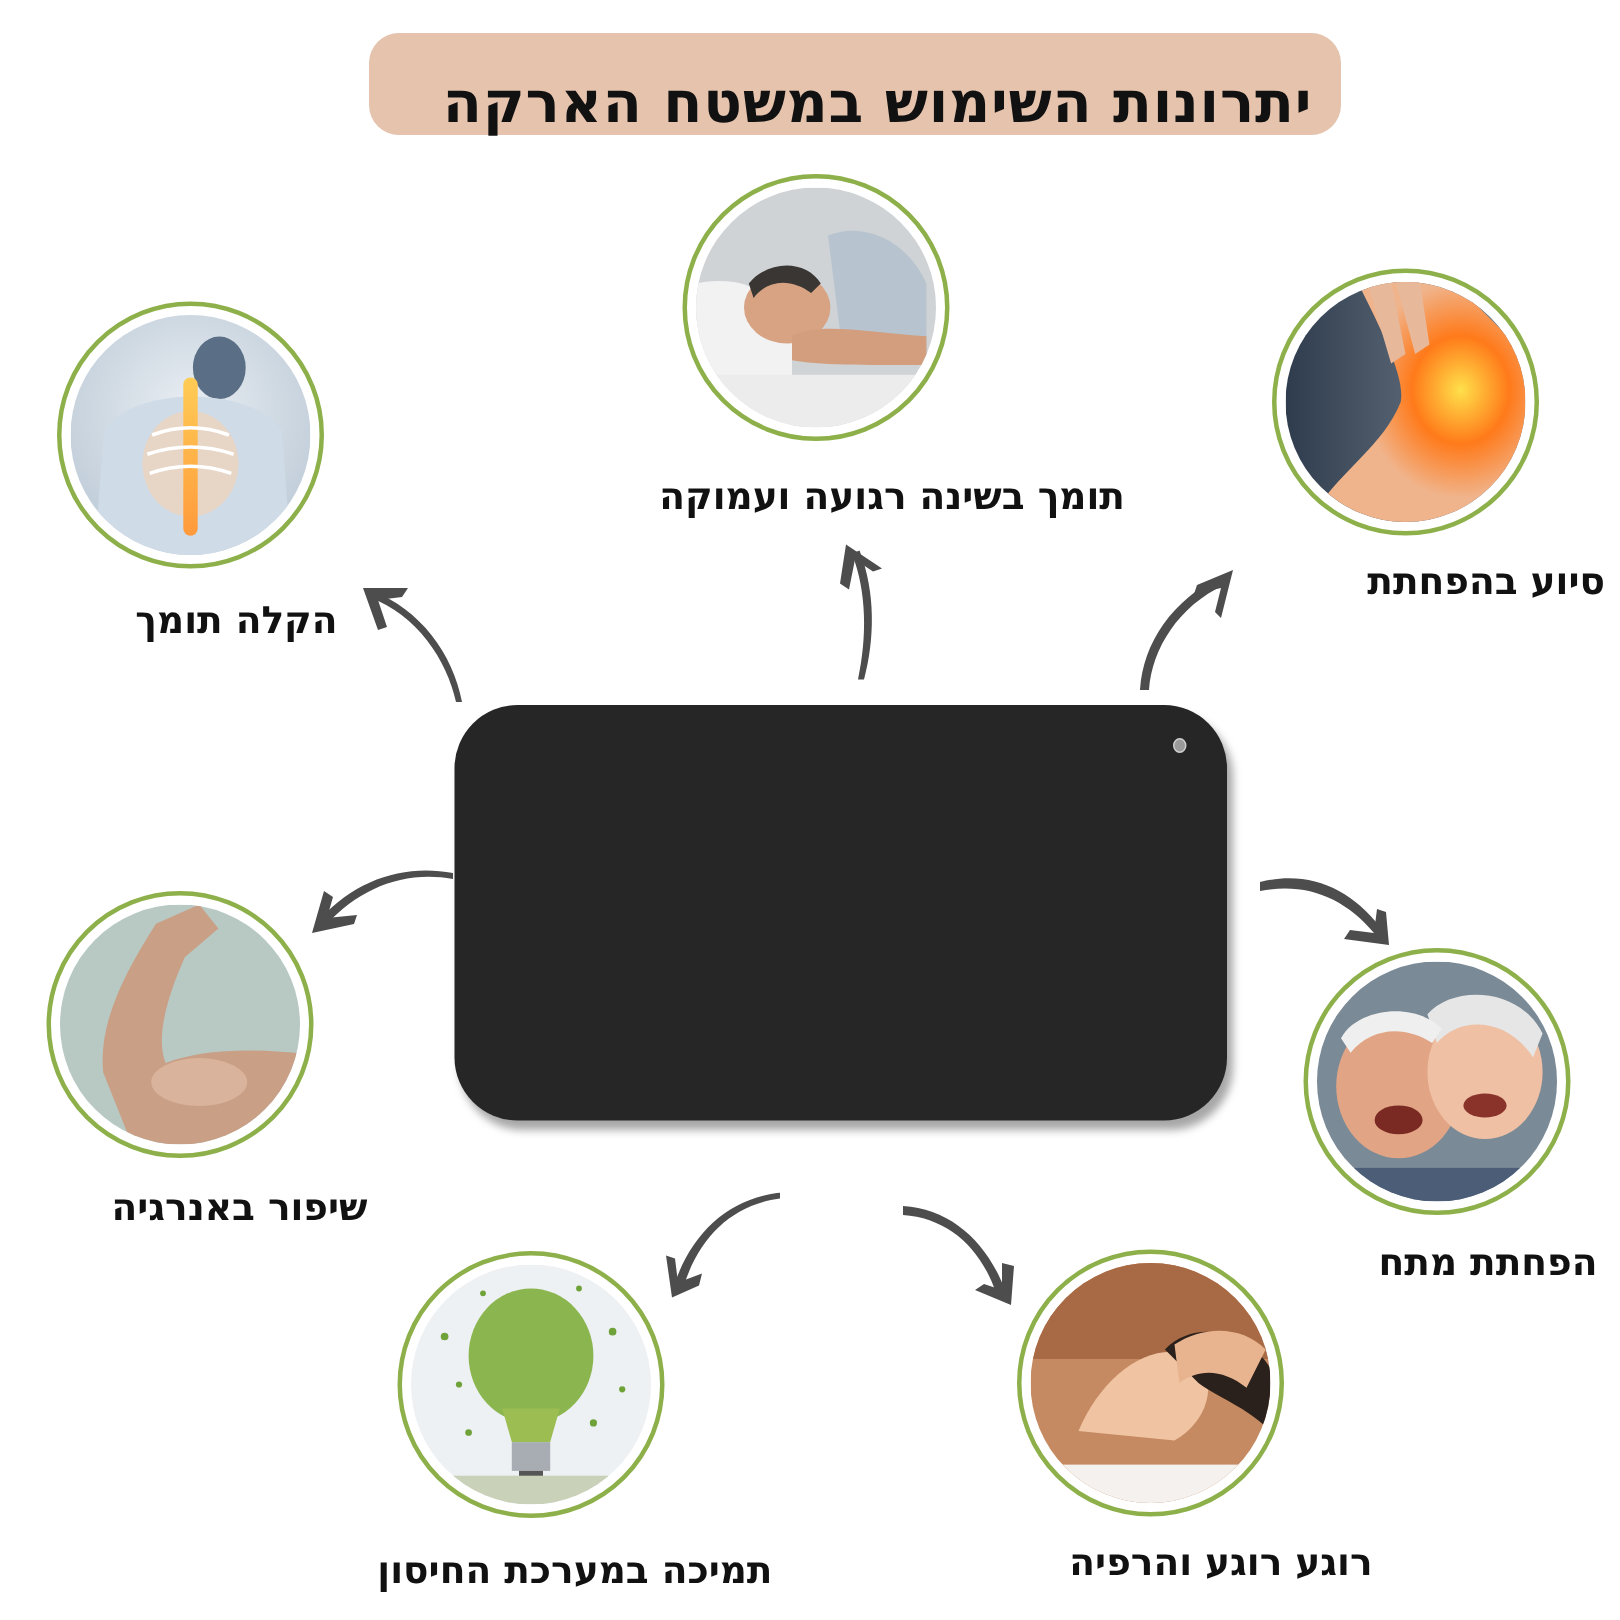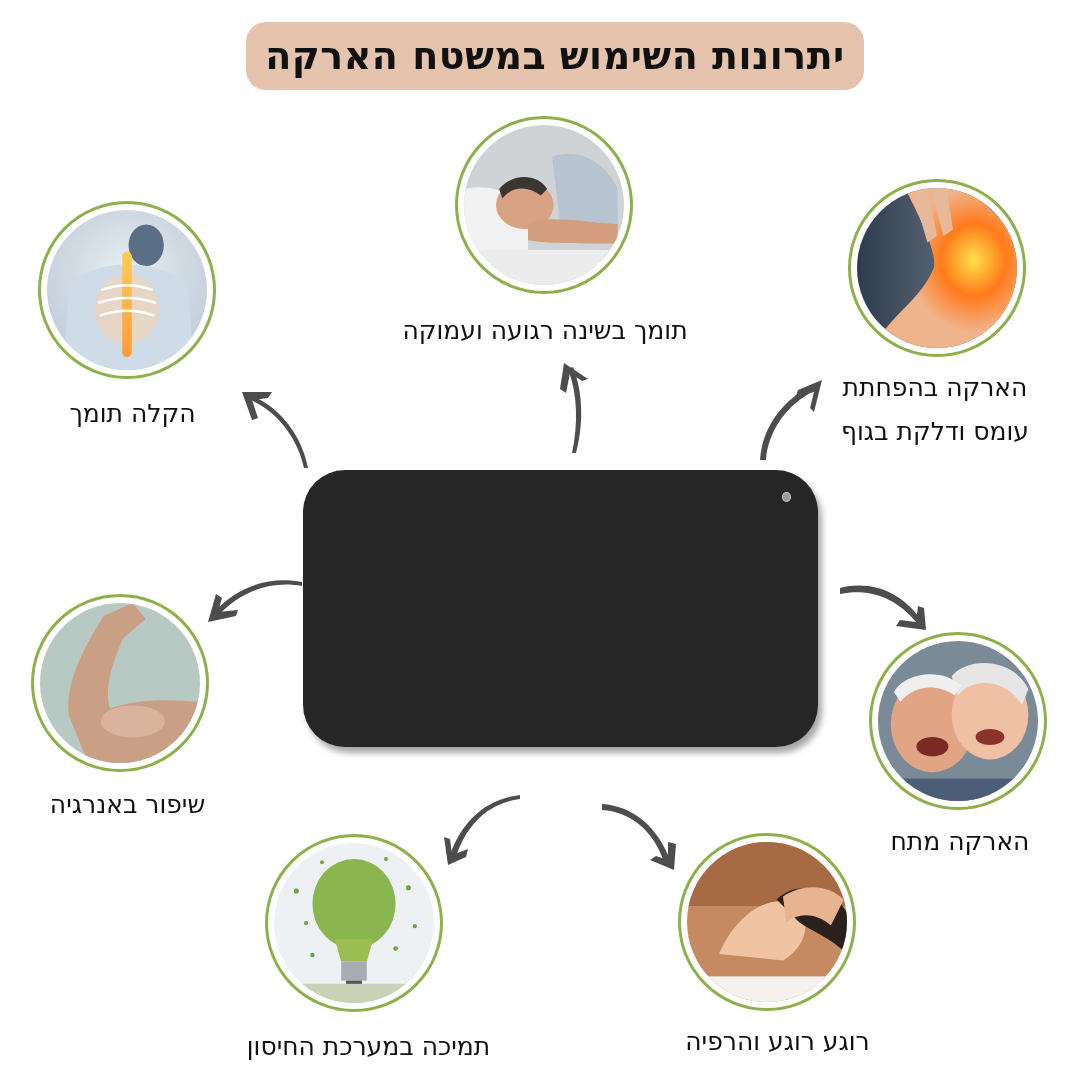--- a/index.html
+++ b/index.html
@@ -3,38 +3,38 @@
 <meta charset="utf-8">
 <style>
   html, body { margin: 0; padding: 0; }
   body {
     width: 1080px; height: 1080px; background: #ffffff; position: relative; overflow: hidden;
     font-family: "DejaVu Sans", sans-serif;
   }
   .title-pill {
     position: absolute; left: 246px; top: 22px; width: 618px; height: 68px;
     background: #E6C3AD; border-radius: 20px;
-    display: flex; align-items: center; justify-content: center;
+    display: flex; align-items: flex-end; justify-content: center; padding-left: 30px;
   }
   .title-pill span {
     font-family: "DejaVu Sans", sans-serif; font-weight: bold; font-size: 38px; color: #111;
     direction: rtl; letter-spacing: 0.5px;
   }
   .circle {
     position: absolute; width: 178px; height: 178px; border-radius: 50%;
     border: 3px solid #8DB04A; background: #fff; box-sizing: border-box;
     overflow: hidden;
   }
   .circle .inner {
     position: absolute; left: 6px; top: 6px; right: 6px; bottom: 6px; border-radius: 50%; overflow: hidden;
   }
   .circle svg { width: 100%; height: 100%; display: block; }
   .label {
-    position: absolute; font-family: "DejaVu Sans", sans-serif; font-weight: normal; font-size: 25px;
-    color: #111; direction: rtl; text-align: center; white-space: nowrap; line-height: 38px;
+    position: absolute; font-family: "DejaVu Sans", sans-serif; font-weight: bold; font-size: 25px;
+    color: #111; direction: rtl; text-align: right; white-space: nowrap; line-height: 38px;
   }
   .mat {
     position: absolute; left: 303px; top: 470px; width: 515px; height: 277px;
     background: #262626; border-radius: 42px;
     box-shadow: 4px 6px 6px rgba(0,0,0,0.35);
   }
   .mat .grommet {
     position: absolute; right: 27px; top: 22px; width: 7px; height: 8px; border-radius: 50%;
     background: #9a9a9a; border: 1px solid #cfcfcf;
   }
@@ -133,22 +133,21 @@
             <stop offset="1" stop-color="#f0b48c"></stop>
           </radialGradient>
       </defs>
       <rect width="100" height="100" fill="url(#bg3)"></rect>
       <path d="M30 0 L70 0 L100 30 L100 100 L10 100 C20 80 40 70 48 50 C50 40 40 20 30 0 Z" fill="url(#hot)"></path>
       <path d="M34 0 L44 0 L50 30 L44 34 Z M46 0 L56 0 L60 26 L54 30 Z" fill="#e8b89a"></path>
     </svg>
   </div>
 </div>
 <div class="label" style="left:800px;top:366px;width:270px;line-height:44px">
-  <div>הארקה בהפחתת</div>
-  <div>עומס ודלקת בגוף</div>
+  <div>סיוע בהפחתת</div>
 </div>
 
 <div class="circle" style="left:31px;top:594px">
   <div class="inner">
     <svg viewBox="0 0 100 100" preserveAspectRatio="none">
       <rect width="100" height="100" fill="#b8c9c3"></rect>
       <path d="M30 100 L18 70 C16 50 26 30 40 8 L58 0 L66 10 L52 22 C44 40 40 56 44 66 C60 60 80 60 100 62 L100 100 Z" fill="#c99f86"></path>
       <ellipse cx="58" cy="74" rx="20" ry="10" fill="#d9b39b"></ellipse>
     </svg>
   </div>
@@ -162,21 +161,21 @@
       <ellipse cx="34" cy="52" rx="26" ry="30" fill="#e1a585"></ellipse>
       <ellipse cx="70" cy="46" rx="24" ry="28" fill="#efc0a3"></ellipse>
       <path d="M46 22 C56 10 84 10 94 30 L90 40 C80 24 60 22 50 34 Z" fill="#e6e6e6"></path>
       <path d="M10 32 C16 20 40 16 52 28 L48 34 C36 26 22 28 14 38 Z" fill="#efefef"></path>
       <ellipse cx="34" cy="66" rx="10" ry="6" fill="#7a2a22"></ellipse>
       <ellipse cx="70" cy="60" rx="9" ry="5" fill="#8a332a"></ellipse>
       <rect x="0" y="86" width="100" height="14" fill="#4c5e77"></rect>
     </svg>
   </div>
 </div>
-<div class="label" style="left:855px;top:823px;width:210px">הארקה מתח</div>
+<div class="label" style="left:855px;top:823px;width:210px">הפחתת מתח</div>
 
 <div class="circle" style="left:265px;top:834px">
   <div class="inner">
     <svg viewBox="0 0 100 100" preserveAspectRatio="none">
       <rect width="100" height="100" fill="#eef1f3"></rect>
       <ellipse cx="50" cy="38" rx="26" ry="28" fill="#7fae3c" opacity="0.9"></ellipse>
       <path d="M38 60 L62 60 L58 74 L42 74 Z" fill="#9bbd52"></path>
       <rect x="42" y="74" width="16" height="12" fill="#a7adb2"></rect>
       <rect x="45" y="86" width="10" height="3" fill="#555"></rect>
       <g fill="#6fa33a">
@@ -186,21 +185,21 @@
         <circle cx="88" cy="52" r="1.3"></circle>
           <circle cx="76" cy="66" r="1.5"></circle>
           <circle cx="24" cy="70" r="1.4"></circle>
         <circle cx="30" cy="12" r="1.2"></circle>
           <circle cx="70" cy="10" r="1.2"></circle>
       </g>
       <rect x="0" y="88" width="100" height="12" fill="#c9d2b8"></rect>
     </svg>
   </div>
 </div>
-<div class="label" style="left:196px;top:1028px;width:345px">תמיכה במערכת החיסון</div>
+<div class="label" style="left:170px;top:1028px;width:345px">תמיכה במערכת החיסון</div>
 
 <div class="circle" style="left:678px;top:833px">
   <div class="inner">
     <svg viewBox="0 0 100 100" preserveAspectRatio="none">
       <rect width="100" height="100" fill="#c58a62"></rect>
       <rect x="0" y="0" width="100" height="40" fill="#a86a45"></rect>
       <path d="M20 70 C30 46 52 30 70 40 C78 50 74 66 60 74 Z" fill="#f0c4a2"></path>
       <path d="M56 36 C70 22 92 30 100 44 L100 70 C90 60 78 56 70 50 Z" fill="#2a201c"></path>
       <path d="M60 34 C72 26 88 26 98 36 L90 52 C80 44 70 44 62 50 Z" fill="#e8b48f"></path>
       <rect x="0" y="84" width="100" height="16" fill="#f4f1ee"></rect>

